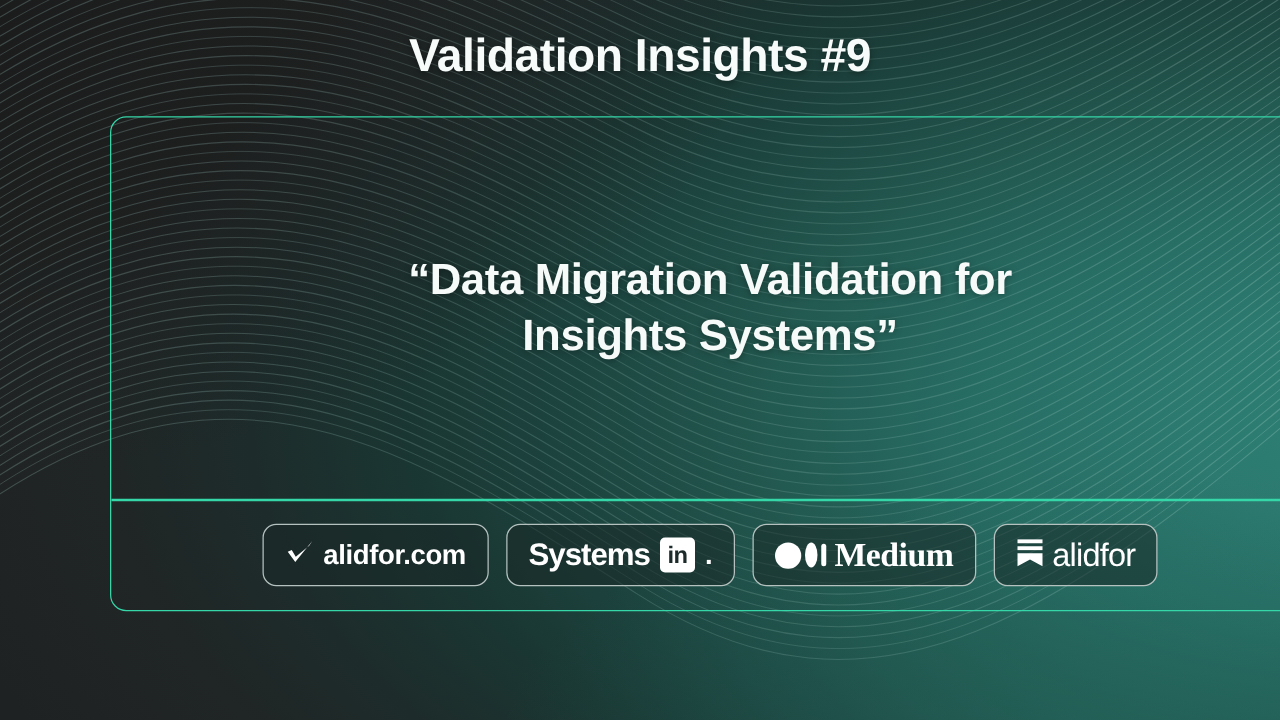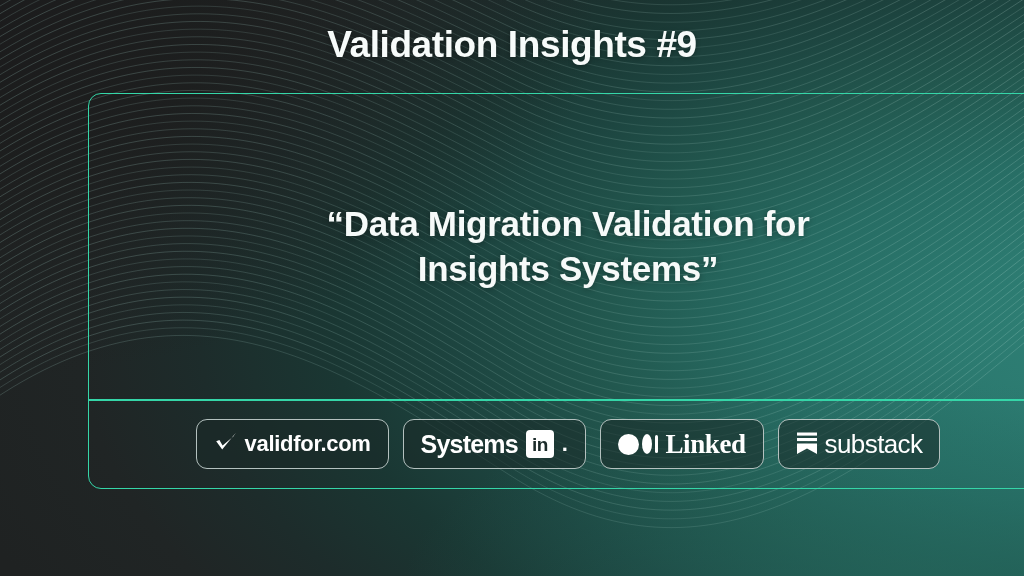--- a/index.html
+++ b/index.html
@@ -289,48 +289,48 @@
     <div class="card-divider"></div>
 
     <div class="badge-row">
 
       <div class="badge">
         <span class="check-icon">
           <svg width="24" height="24" viewBox="0 0 24 24">
             <path d="M2.2 11.3 L8.2 19.6 L22 2.6 L19.3 6.6 L8.6 15.4 L5.4 9.9 Z" fill="#ffffff"></path>
           </svg>
         </span>
-        <span class="badge-label">validfor.com</span>
+        <span class="badge-label">alidfor.com</span>
       </div>
 
       <div class="badge">
         <span class="li-text">Systems</span>
         <span class="li-box">
           <span class="li-in">in</span>
         </span>
         <span class="li-dot">.</span>
       </div>
 
       <div class="badge">
         <span class="md-marks">
           <span class="md-c1"></span>
             <span class="md-c2"></span>
             <span class="md-c3"></span>
         </span>
-        <span class="md-text">Linked</span>
+        <span class="md-text">Medium</span>
       </div>
 
       <div class="badge">
         <span>
           <svg width="22" height="25" viewBox="0 0 22 25">
             <rect x="1" y="2.5" width="20" height="3.1" fill="#ffffff"></rect>
             <rect x="1" y="8.0" width="20" height="3.1" fill="#ffffff"></rect>
             <path d="M1 13.6 H21 V24 L11 18.6 L1 24 Z" fill="#ffffff"></path>
           </svg>
         </span>
-        <span class="ss-text">substack</span>
+        <span class="ss-text">alidfor</span>
       </div>
 
     </div>
   </div>
 
 
 </div>
 
 </body></html>

